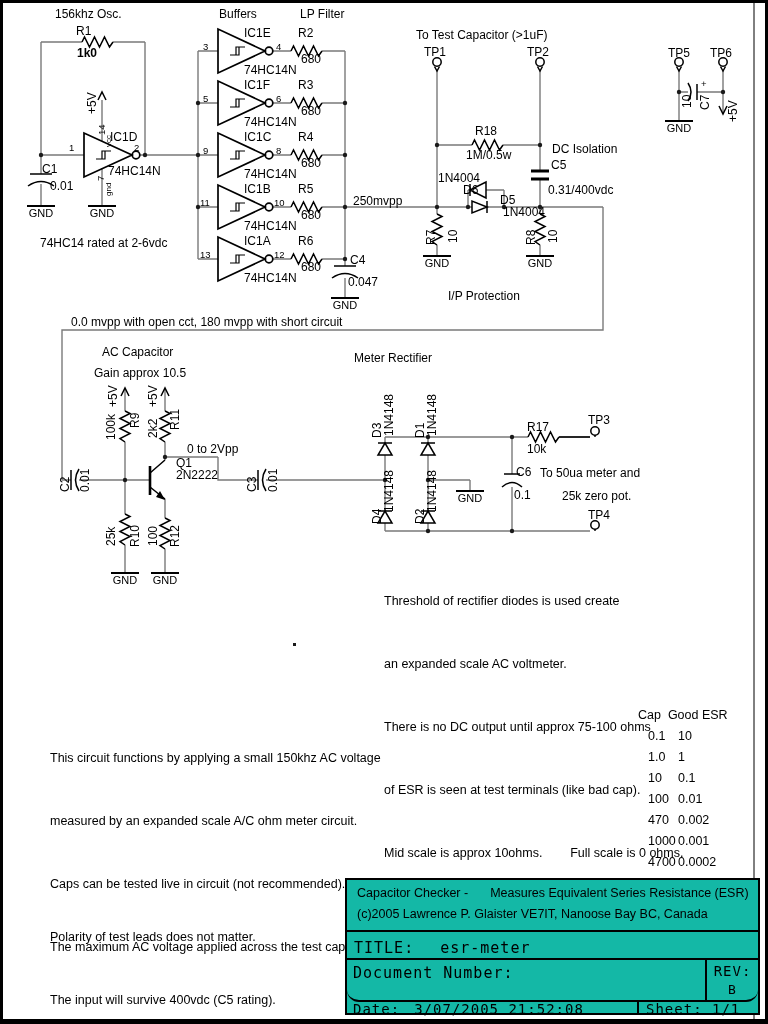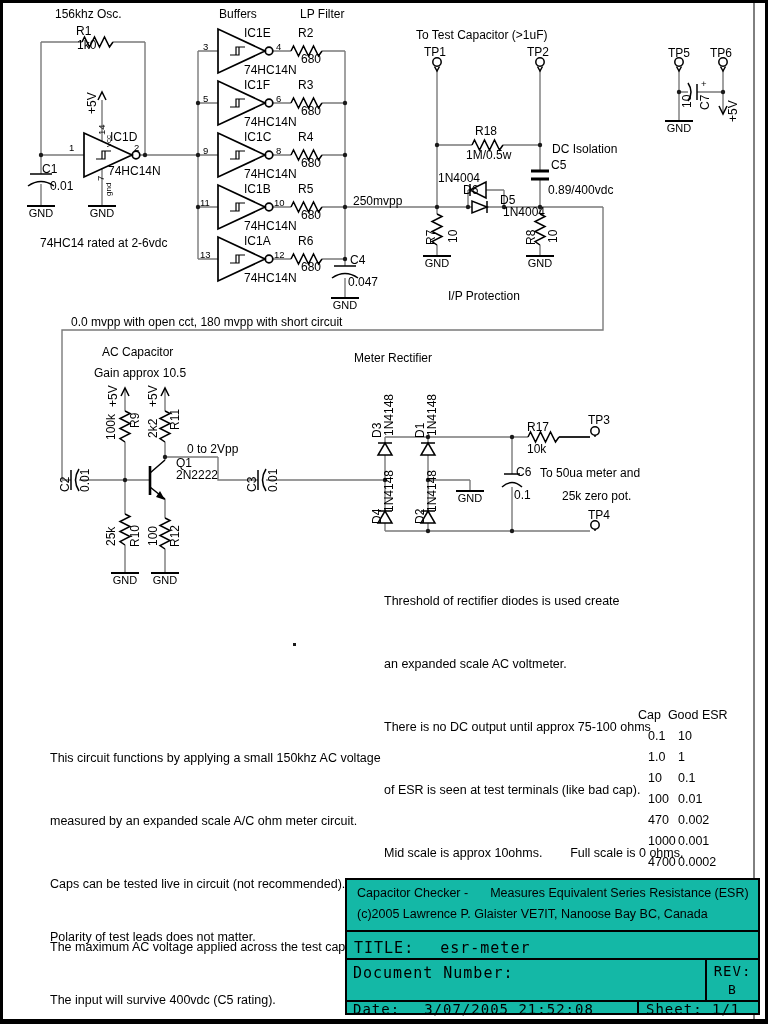--- a/index.html
+++ b/index.html
@@ -33,29 +33,29 @@
   
   .tblock { position:absolute; left:345px; top:878px; width:415px; height:137px;
             border:2px solid #000; box-sizing:border-box; background:#14b8a6; z-index:20; }
   .tb-row { box-sizing:border-box; position:relative; }
   .tb-a { height:52px; border-bottom:2px solid #000; padding:6px 0 0 10px; font-size:12.5px; }
   .tb-a .l1 span.gap { margin-left:22px; }
   .tb-a .l2 { margin-top:7px; }
   .mono { font-family:"DejaVu Sans Mono", monospace; letter-spacing:1px; }
   .tb-b { height:28px; border-bottom:2px solid #000; font-size:15px; padding:7px 0 0 7px; }
   .tb-b .val { margin-left:26px; }
-  .tb-c { height:42px; border-bottom:2px solid #000; }
+  .tb-c { height:42px; border-bottom:2px solid #000;border-radius:12px; }
   .tb-doc    { position:absolute; left:6px; top:4px; font-size:15px; }
   .tb-docval { position:absolute; left:150px; top:11px; font-size:21px; letter-spacing:0.5px; }
   .tb-rev { position:absolute; right:0; top:0; bottom:0; width:53px; border-left:2px solid #000;
             text-align:center; font-size:14px; padding-top:3px; box-sizing:border-box; }
   .tb-rev .rv { font-size:13px; margin-top:3px; }
   .tb-d { height:13px; font-size:14px; }
   .tb-date  { position:absolute; left:6px; top:-1px; }
-  .tb-date .val { margin-left:24px; }
+  .tb-date .val { margin-left:14px; }
   .tb-sheet { position:absolute; left:290px; right:0; top:0; bottom:0; border-left:2px solid #000; padding-left:7px; top:-1px; }
 </style>
 </head>
 <body>
 
 <div class="page" style="background: rgb(255, 255, 255);">
   <div class="frame"></div>
 
   <svg class="schem" width="768" height="1024" viewBox="0 0 768 1024">
     <defs>
@@ -242,21 +242,21 @@
 
     <rect x="293" y="643" width="3" height="3" fill="#1a1a1a"></rect>
     <line x1="754" y1="3" x2="754" y2="1021" stroke="#000" stroke-width="1"></line>
   </svg>
 
   <div id="labels-layer">
       <span class="lbl" style="left: 55px; top: 8px;">156khz Osc.</span>
       <span class="lbl" style="left: 219px; top: 8px;">Buffers</span>
       <span class="lbl" style="left: 300px; top: 8px;">LP Filter</span>
       <span class="lbl" style="left: 76px; top: 25px;">R1</span>
-      <span class="lbl" style="left: 77px; top: 39px;">1k0</span>
+      <span class="lbl" style="left: 77px; top: 47px; font-weight: bold;">1k0</span>
       <span class="lbl rot" style="left: 86px; top: 114px;">+5V</span>
       <span class="lbl rot pin" style="left: 97px; top: 135px;">14</span>
       <span class="lbl rot tiny" style="left: 105px; top: 147px;">vcc</span>
       <span class="lbl rot pin" style="left: 96px; top: 181px;">7</span>
       <span class="lbl rot tiny" style="left: 105px; top: 196px;">gnd</span>
       <span class="lbl pin" style="left: 69px; top: 143px;">1</span>
       <span class="lbl pin" style="left: 134px; top: 143px;">2</span>
       <span class="lbl" style="left: 110px; top: 131px;">IC1D</span>
       <span class="lbl" style="left: 108px; top: 165px;">74HC14N</span>
       <span class="lbl" style="left: 42px; top: 163px;">C1</span>
@@ -298,21 +298,21 @@
       <span class="lbl" style="left: 348px; top: 276px;">0.047</span>
       <span class="lbl gnd" style="left: 331px; top: 297px;">GND</span>
       <span class="lbl" style="left: 353px; top: 195px;">250mvpp</span>
       <span class="lbl" style="left: 416px; top: 29px;">To Test Capacitor (&gt;1uF)</span>
       <span class="lbl" style="left: 424px; top: 46px;">TP1</span>
       <span class="lbl" style="left: 527px; top: 46px;">TP2</span>
       <span class="lbl" style="left: 475px; top: 125px;">R18</span>
       <span class="lbl" style="left: 466px; top: 149px;">1M/0.5w</span>
       <span class="lbl" style="left: 552px; top: 143px;">DC Isolation</span>
       <span class="lbl" style="left: 551px; top: 159px;">C5</span>
-      <span class="lbl" style="left: 548px; top: 184px;">0.89/400vdc</span>
+      <span class="lbl" style="left: 548px; top: 184px;">0.31/400vdc</span>
       <span class="lbl" style="left: 438px; top: 172px;">1N4004</span>
       <span class="lbl" style="left: 463px; top: 184px;">D6</span>
       <span class="lbl" style="left: 500px; top: 194px;">D5</span>
       <span class="lbl" style="left: 503px; top: 206px;">1N4004</span>
       <span class="lbl rot" style="left: 425px; top: 245px;">R7</span>
       <span class="lbl rot" style="left: 447px; top: 243px;">10</span>
       <span class="lbl rot" style="left: 525px; top: 245px;">R8</span>
       <span class="lbl rot" style="left: 547px; top: 243px;">10</span>
       <span class="lbl gnd" style="left: 423px; top: 255px;">GND</span>
       <span class="lbl gnd" style="left: 526px; top: 255px;">GND</span>

